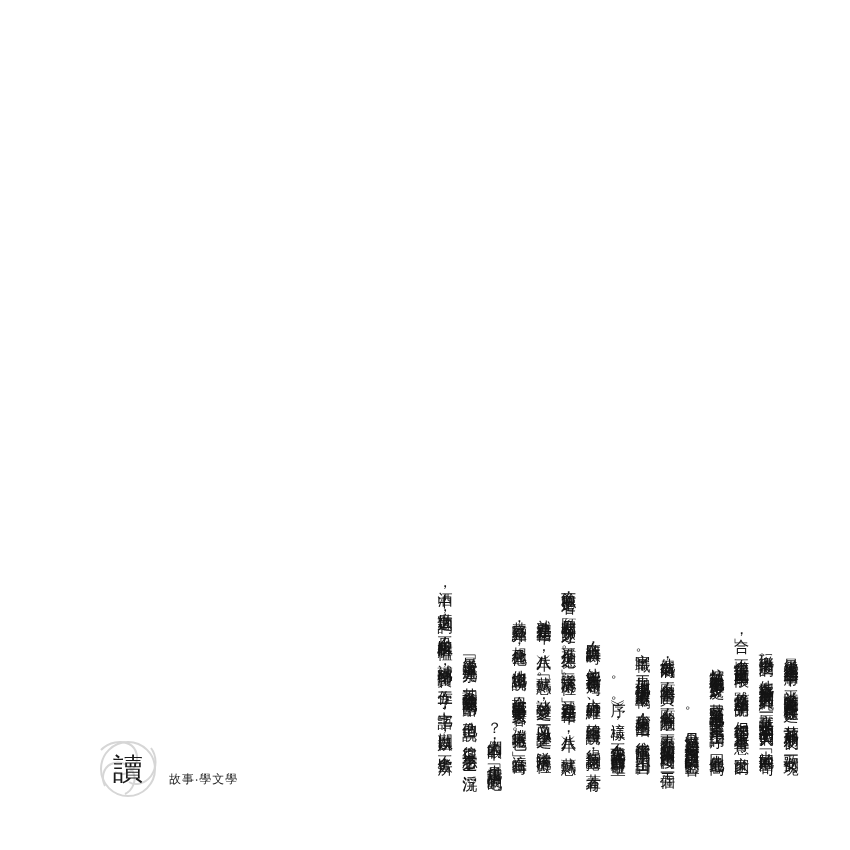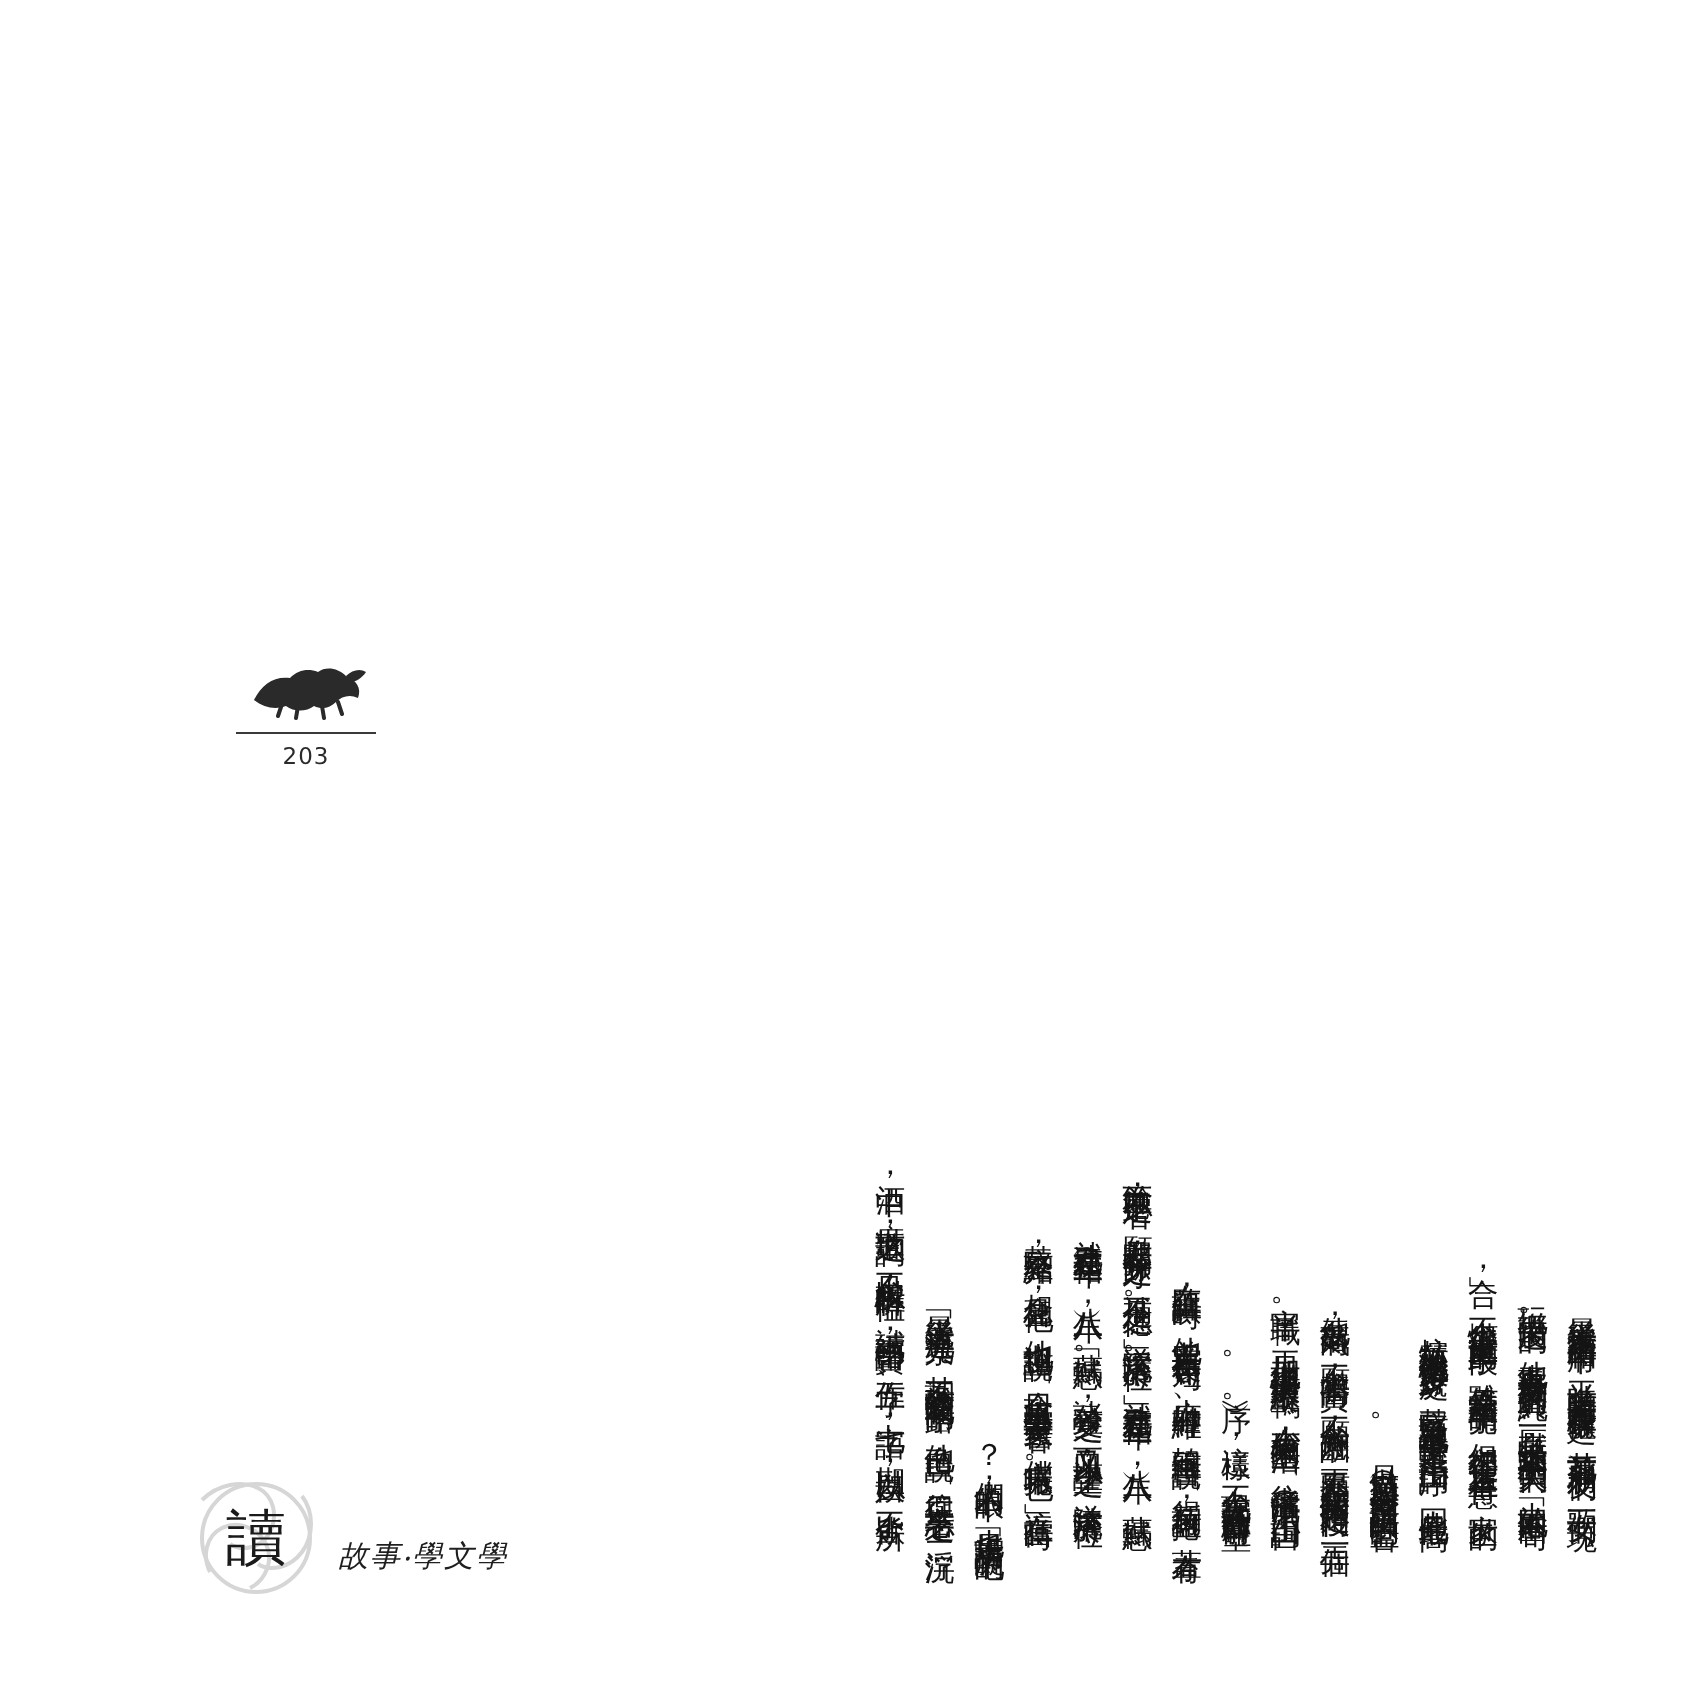--- a/index.html
+++ b/index.html
@@ -93,26 +93,25 @@
     left: 0; top: 0;
     width: 66px; height: 66px;
     display: flex;
     align-items: center;
     justify-content: center;
     font-size: 30px;
     color: #1a1a1a;
     font-family: "DejaVu Serif", "Liberation Serif", serif;
   }
   .footer-label {
-    font-size: 15px;
+    font-size: 12px;
     color: #1f1f1f;
     letter-spacing: 1px;
     padding-bottom: 14px;
     font-family: "DejaVu Serif", "Liberation Serif", serif;
-    font-style: italic;
   }
 </style>
 </head>
 <body>
 
 <div id="page">
 
   <div class="body-text">
     <div class="col" data-offset="0">晏幾道生活在宰相府中，平時多半時間是在舞榭歌筵、花前月下和朋友們、歌女們一塊</div>
     <div class="col" data-offset="0">玩樂中度過的。他喜歡身邊摯友們的真純，厭棄一味追求功利的士大夫們。由於他「不圖苟</div>
@@ -124,31 +123,20 @@
     <div class="col" data-offset="0">序〉）。這樣，不免在現實的社會面前碰壁。</div>
     <div class="col" data-offset="1">在監許田鎮時，他曾手寫自作長短句，上府帥韓維、韓維回書說：「得新詞盈捲，蓋才有</div>
     <div class="col" data-offset="0">餘而德不足者，願郎君捐有餘之才，補不足之德。」遂隱沉於下位。」就連在元祐三年（一○八八年），蘇軾憑</div>
     <div class="col" data-offset="0">「諸公雖愛之，而又以小謹望之，遂陸沉於下位。」就連在元祐三年（一○八八年），蘇軾憑</div>
     <div class="col" data-offset="0">黃庭堅介紹，想會見他，他也謝絕說：「今日政事堂中半吾家舊客，僕未暇見也。」這在當時</div>
     <div class="col" data-offset="1">人們的眼中，也是所謂「癡」的吧？</div>
     <div class="col" data-offset="1">晏幾道「流連光景」，其詞不離酒邊花間的路子。他自己說：「往與二三忘名之士，浮沉</div>
     <div class="col" data-offset="0">酒中，病世之歌詞，不足以析酲解慍，試續南部諸賢，作五字、七字語，期以自娛，不皆欵所</div>
   </div>
 
-  <div class="page-marker">
-    <div class="ornament">
-      <svg width="64" height="30" viewBox="0 0 64 30">
-        <path d="M6 20 C10 12 16 8 24 9 C28 5 33 4 38 6 C42 3 48 4 52 8 C57 10 60 14 58 19 C54 17 50 18 47 21 C44 24 40 25 36 23 C32 26 26 26 22 23 C17 25 11 24 6 20 Z" fill="#2a2a2a"></path>
-        <path d="M20 22 L18 28 M28 23 L27 29 M40 23 L41 29 M48 21 L50 27" stroke="#2a2a2a" stroke-width="2" fill="none" stroke-linecap="round"></path>
-        <path d="M52 8 C55 5 59 4 62 6 C60 9 57 11 54 11 Z" fill="#2a2a2a"></path>
-      </svg>
-    </div>
-    <div class="marker-rule"></div>
-    <div class="page-num">203</div>
-  </div>
 
   <div class="footer">
     <div class="footer-seal">
       <svg width="66" height="66" viewBox="0 0 66 66">
         <g fill="none" stroke="#d6d6d6" stroke-width="2">
           <path d="M6 14 C14 6 26 4 34 8 C42 12 44 22 40 30 C36 38 26 40 20 36"></path>
           <path d="M10 50 C6 42 8 32 16 28 C24 24 34 28 38 36 C42 44 38 54 30 58"></path>
           <path d="M56 12 C62 20 62 32 56 40 C50 48 40 50 34 46"></path>
           <circle cx="33" cy="33" r="27"></circle>
         </g>

